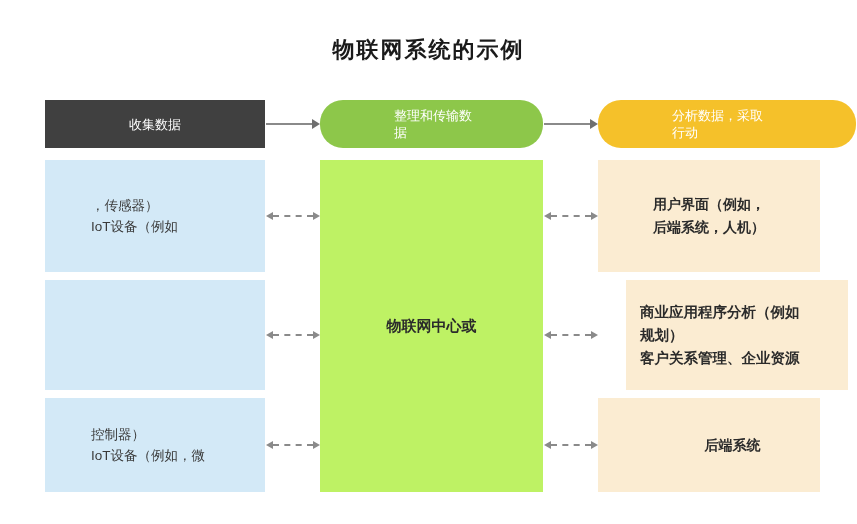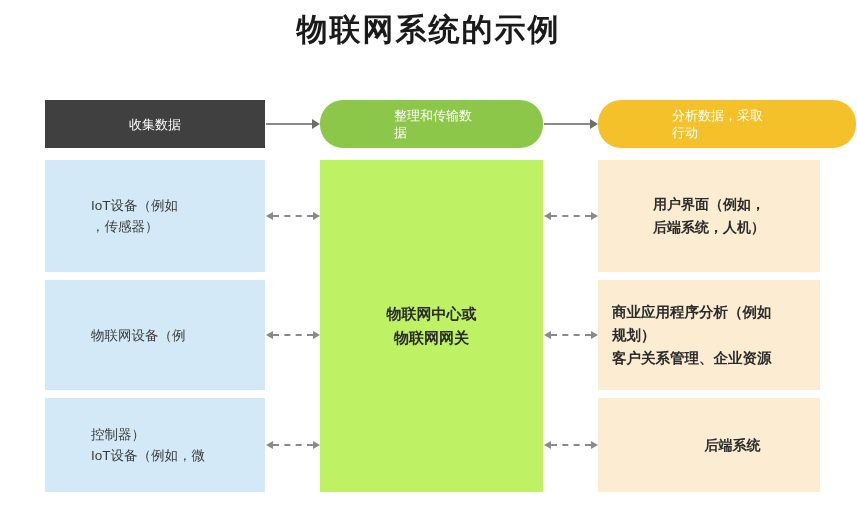--- a/index.html
+++ b/index.html
@@ -13,24 +13,24 @@
     position: relative;
     overflow: hidden;
     font-family: "Liberation Sans", "DejaVu Sans", sans-serif;
     color: #333333;
   }
 
   
   #diagram-title {
     position: absolute;
     left: 0;
-    top: 8px;
+    top: 28px;
     width: 857px;
     text-align: center;
-    font-size: 31px;
+    font-size: 22px;
     font-weight: bold;
     letter-spacing: 2px;
     color: #1a1a1a;
     line-height: 44px;
     white-space: nowrap;
   }
 
   
   .column {
     position: absolute;
@@ -91,21 +91,21 @@
 
   
   #box-iot-hub {
     position:absolute; left:320px; top:160px; width:223px; height:332px;
     justify-content:center; text-align:center;
     font-size:15px; line-height:24px; font-weight:bold; color:#2b2b2b;
   }
 
   
   #box-ui             { position:absolute; left:598px; top:160px; width:222px; height:112px; }
-  #box-business-apps  { position:absolute; left:598px; top:280px; width:222px; height:110px; }
+  #box-business-apps  { position:absolute; left:626px; top:280px; width:222px; height:110px; }
   #box-backend        { position:absolute; left:598px; top:398px; width:222px; height:94px;padding-left:47px; }
 
   .box-text { display:block; }
 
   .left-text {
     padding-left: 46px;
     padding-right: 12px;
     text-align: left;
     color: #3a3a3a;
   }
@@ -205,42 +205,40 @@
 
 <div class="column" id="column-analyze">
   <div class="col-header col-header-indented" id="header-analyze">
     <span class="hdr-line">分析数据，采取</span>
     <span class="hdr-line">行动</span>
   </div>
 </div>
 
 <div class="box box-left" id="box-iot-sensor">
   <span class="box-text left-text">
+    <span class="tline">，传感器）</span>
     <span class="tline">IoT设备（例如</span>
-    <span class="tline">，传感器）</span>
   </span>
 </div>
 
 <div class="box box-left" id="box-iot-antenna">
   <span class="box-text left-text">
-    <span class="tline">物联网设备（例</span>
   </span>
 </div>
 
 <div class="box box-left" id="box-iot-microctrl">
   <span class="box-text left-text">
     <span class="tline">控制器）</span>
     <span class="tline">IoT设备（例如，微</span>
   </span>
 </div>
 
 <div class="box box-center" id="box-iot-hub">
   <span class="box-text">
     <span class="tline">物联网中心或</span>
-    <span class="tline">物联网网关</span>
   </span>
 </div>
 
 <div class="box box-right" id="box-ui">
   <span class="box-text right-text-center">
     <span class="tline">用户界面（例如，</span>
     <span class="tline">后端系统，人机）</span>
   </span>
 </div>
 

